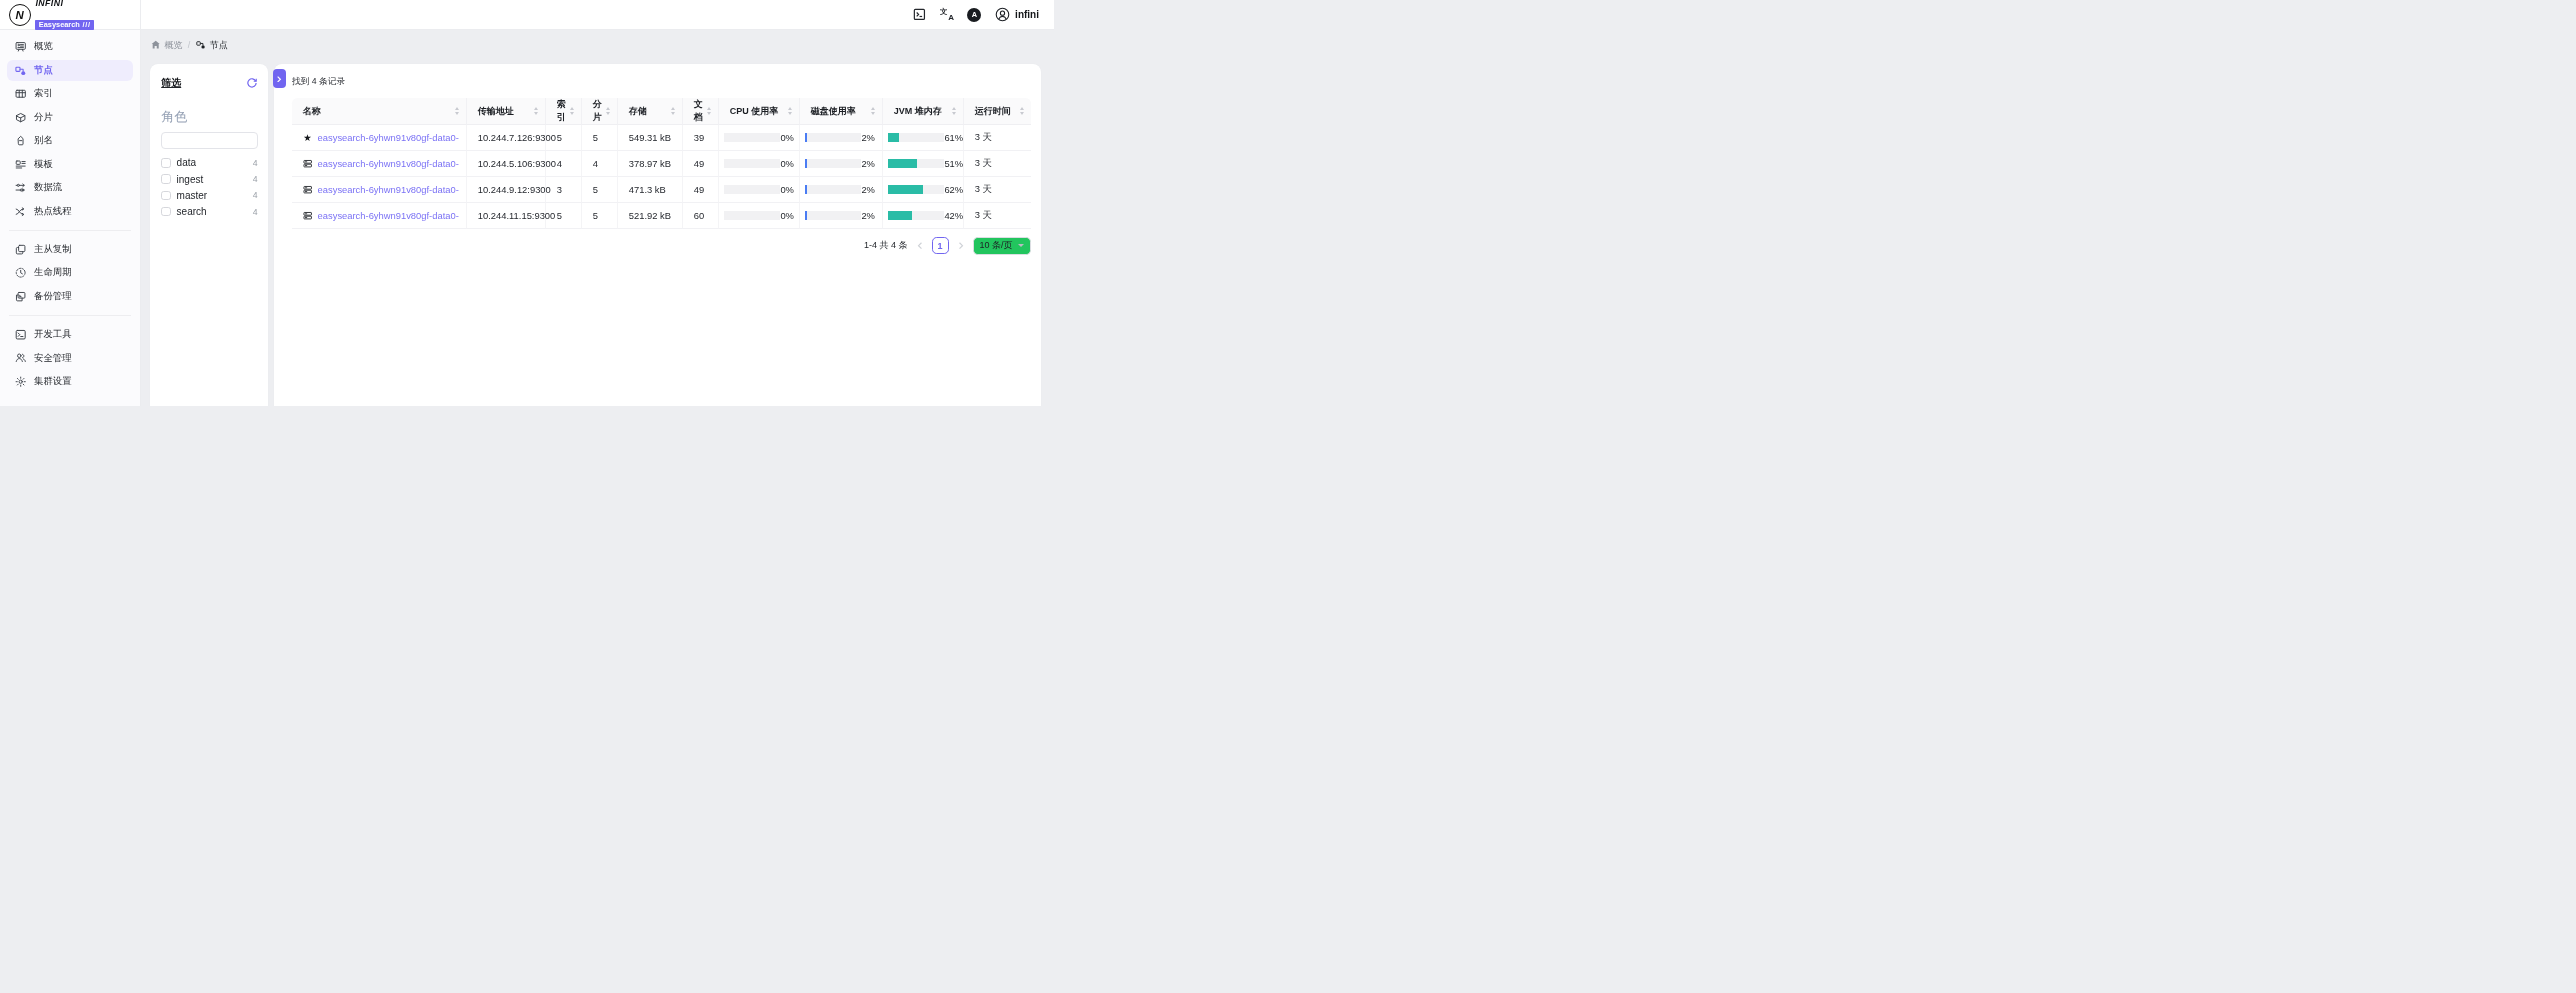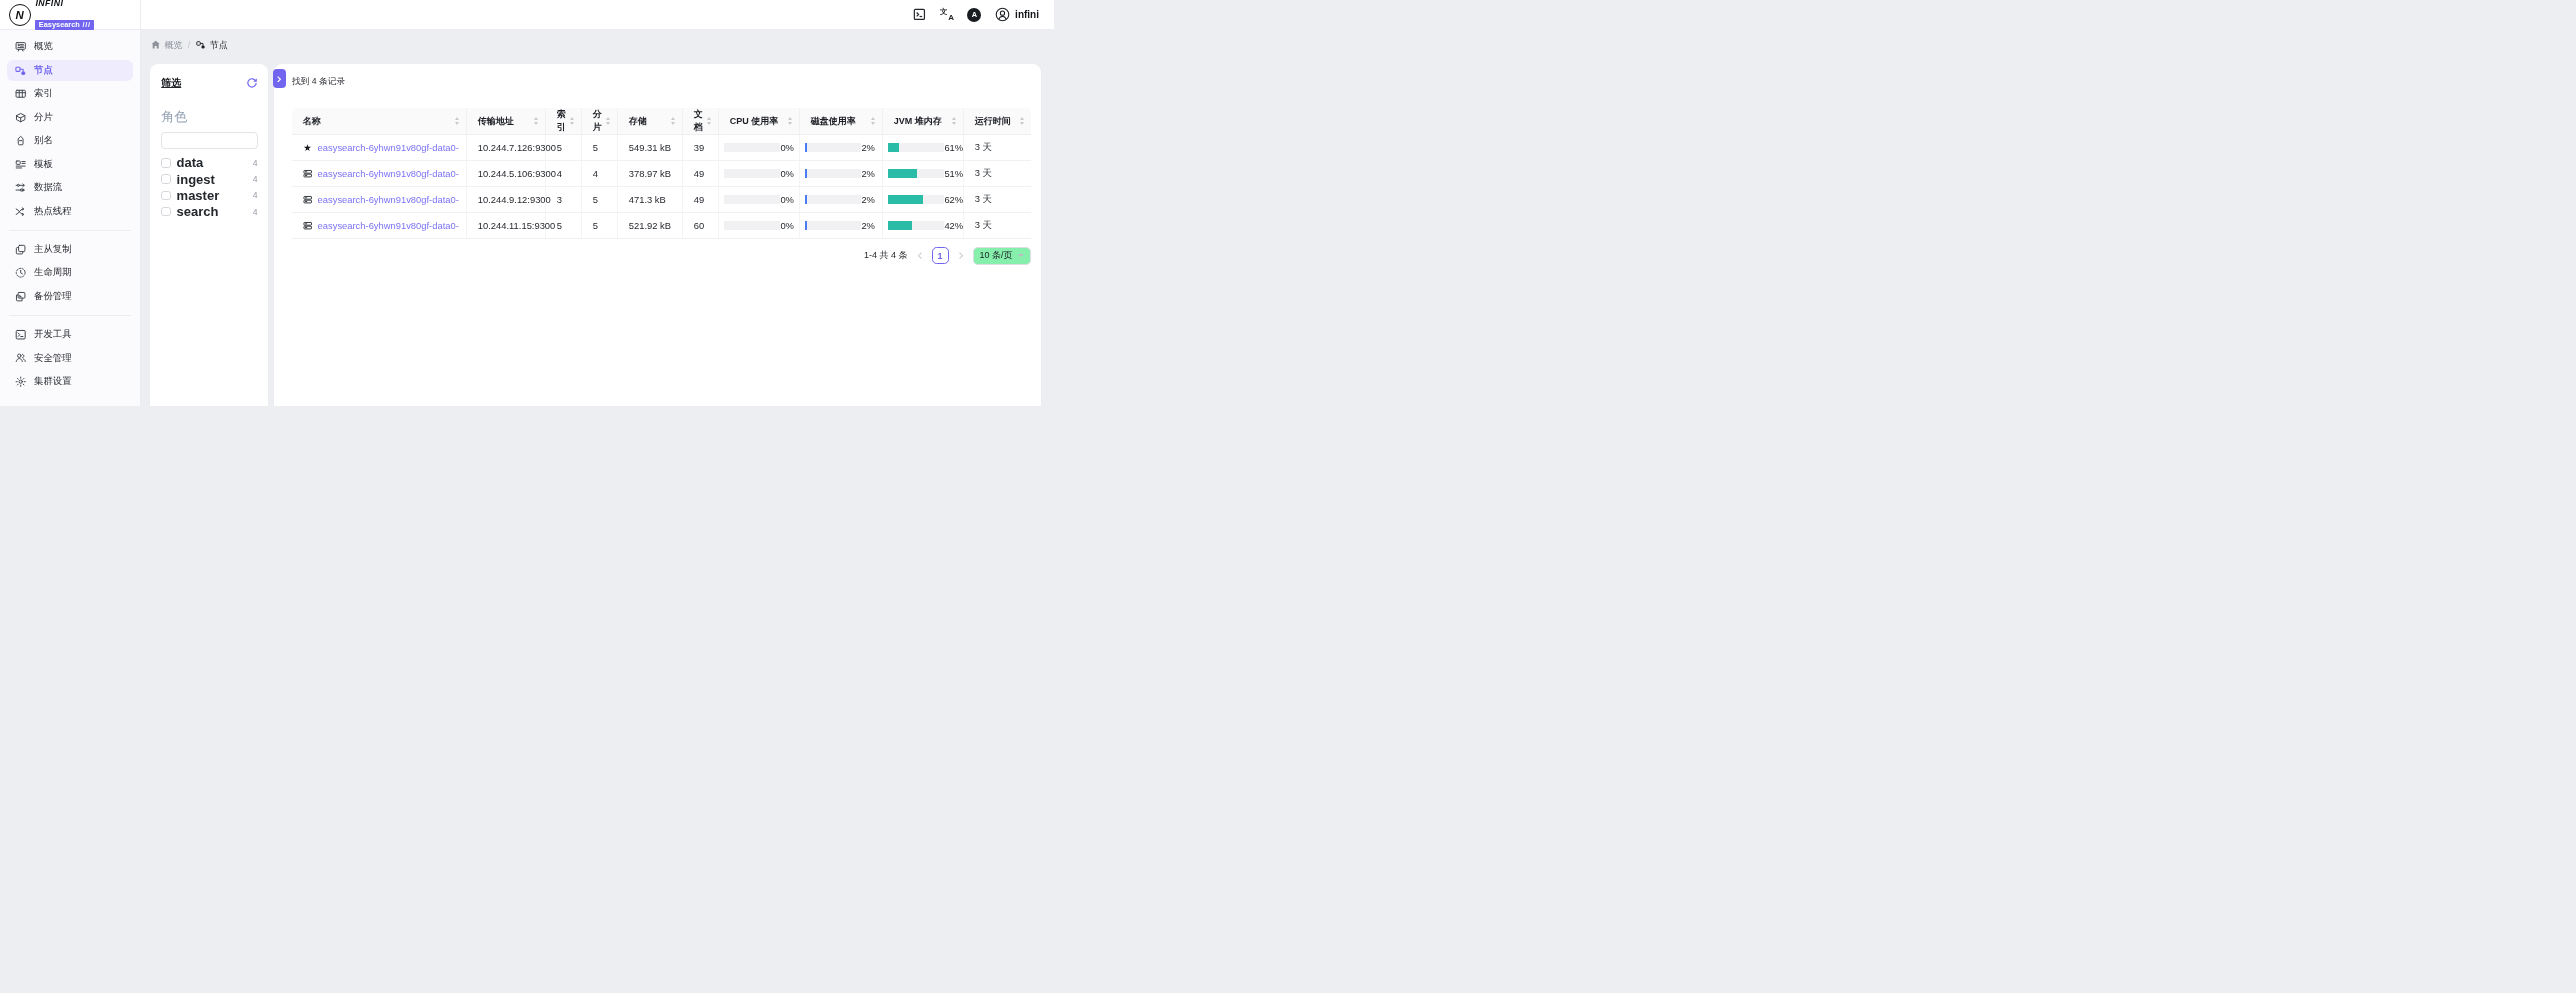--- a/index.html
+++ b/index.html
@@ -54,39 +54,39 @@
   .card { position:absolute; background:#fff; border-radius:8px; box-shadow:0 0.7px 1.3px rgba(20,20,40,.04); }
   .filter-card { left:9.4px; top:34px; width:118px; bottom:-13.4px; padding:12px 10.8px; }
   .filter-head { display:flex; align-items:center; justify-content:space-between;text-decoration:underline; }
   .filter-title { font-size:10px; font-weight:700; color:#17191d; }
   .refresh-ico { width:12px; height:12px; color:var(--accent); cursor:pointer; }
   .filter-section { margin-top:17.5px; font-size:13px; color:#94a0b4; }
   .role-input { margin-top:6px; width:100%; height:17px; border:0.7px solid #e3e4e9; border-radius:4px;
                 background:#fff; outline:none; padding:0 5.4px; font-size:8.7px; }
   .opt-row { display:flex; align-items:center; gap:6px; height:15.5px; margin-top:0.7px; cursor:pointer; }
   .checkbox { width:9.4px; height:9.4px; border:0.7px solid #d6d7dc; border-radius:2.7px; background:#fff; flex:none; }
-  .opt-label { font-size:13px; color:#24272c;font-weight:bold; }
+  .opt-label { font-size:10px; color:#24272c; }
   .opt-count { margin-left:auto; font-size:8.7px; color:#9aa0a8; }
 
   .main-card { left:133px; top:34px; right:12.8px; bottom:-13.4px; padding:5.4px 9.4px 0 18px; }
   .collapse-handle { position:absolute; left:-1.3px; top:5.4px; width:13.4px; height:19px; background:var(--accent);
                      border-radius:4px; color:#fff; display:flex; align-items:center; justify-content:center;
                      cursor:pointer; }
   .toolbar { display:flex; align-items:center; margin-left:1.3px; }
   .search-group { display:flex; width:237px; height:19px; border:0.7px solid #e3e4e9; border-radius:4.7px 0 0 4.7px;
                   border-right:none; overflow:hidden; }
   .funnel-seg { width:18px; background:#f7f8fa; border-right:0.7px solid #e9eaee; display:flex;
                 align-items:center; justify-content:center; color:#2a2d33; cursor:pointer; flex:none; }
   .search-input { flex:1; border:none; outline:none; font-size:8.7px; padding:0 5.4px; }
   .refresh-btn { height:19px; padding:0 10px; background:var(--accent); color:#fff; font-size:9px;
                  border:none; border-radius:0 4.7px 4.7px 0; letter-spacing:1.3px; cursor:pointer; }
   .result-text { margin-top:6.7px; font-size:8.7px; color:#2a2d33; }
 
   
-  table { border-collapse:separate; border-spacing:0; width:739px; margin-top:20px; table-layout:fixed; }
+  table { border-collapse:separate; border-spacing:0; width:739px; margin-top:10px; table-layout:fixed; }
   thead th { height:24px; background:#fafafb; font-size:9px; font-weight:700; color:#1c1f24;
              text-align:left; border-bottom:0.7px solid #efeff2; border-right:0.7px solid #f1f1f4;
              padding:0 6.7px 0 10.8px; cursor:pointer; }
   thead th:first-child { border-top-left-radius:5.4px; }
   thead th:last-child { border-top-right-radius:5.4px; border-right:none; }
   .th-inner { display:flex; align-items:center; justify-content:space-between; gap:2.7px; }
   .carets { display:flex; flex-direction:column; gap:1.3px; flex:none; }
   .caret-up { width:0; height:0; border-left:2.7px solid transparent; border-right:2.7px solid transparent;
               border-bottom:3.4px solid #c8cad0; }
   .caret-dn { width:0; height:0; border-left:2.7px solid transparent; border-right:2.7px solid transparent;
@@ -105,21 +105,21 @@
   .pct-label { margin-left:auto; font-size:9.4px; color:#24272c; }
 
   
   .pagination { display:flex; align-items:center; justify-content:flex-end; gap:6px; margin-top:8px;
                 width:739px; font-size:9px; color:#1d2025; }
   .pg-chevron { width:12px; height:12px; display:flex; align-items:center; justify-content:center;
                 color:#cfd2d7; cursor:default; }
   .pg-page { width:17px; height:17px; border:0.7px solid var(--accent); color:var(--accent); font-weight:600;
              border-radius:4.7px; display:flex; align-items:center; justify-content:center; background:#fff;
              cursor:pointer; }
-  .pg-size { height:17.5px; border:0.7px solid #dcdee3; border-radius:4.7px; background:#86efac; display:flex;
+  .pg-size { height:17.5px; border:0.7px solid #dcdee3; border-radius:4.7px; background:#22c55e; display:flex;
              align-items:center; gap:5.4px; padding:0 6px; cursor:pointer; color:#1d2025; }
   .dn-caret { width:0; height:0; border-left:3px solid transparent; border-right:3px solid transparent;
               border-top:3.4px solid #b9bcc2; }
 </style>
 </head>
 <body>
 
 <div class="app">
 
   <div class="topbar">

